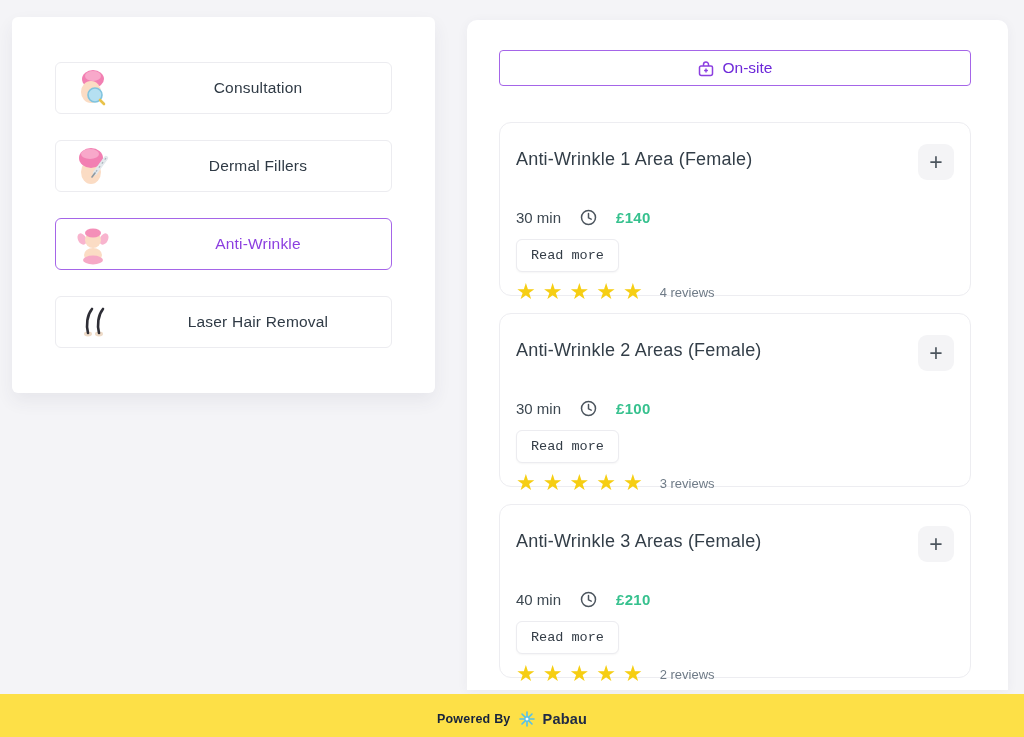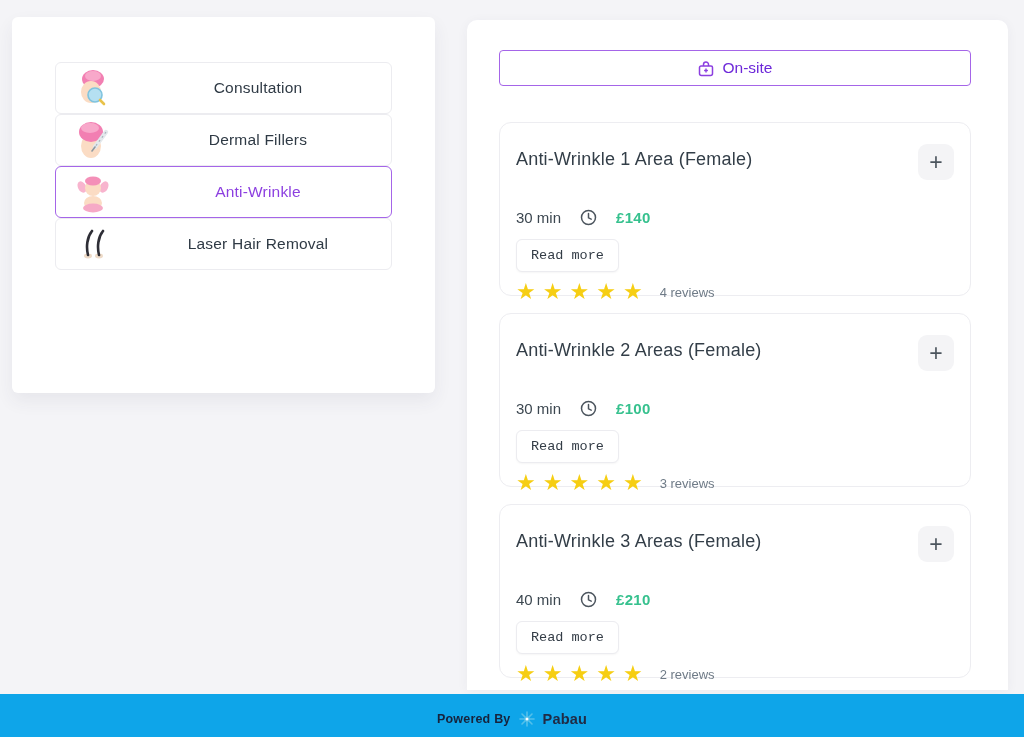--- a/index.html
+++ b/index.html
@@ -20,20 +20,21 @@
     border-radius:6px;
     box-shadow:0 8px 18px rgba(50,50,80,.07);
     padding:45px 43px 0 43px;
   }
   .cat-btn {
     display:flex; align-items:center;
     height:52px;
     border:1px solid #ececf0;
     border-radius:6px;
     background:#fff;
+    margin-bottom:26px;
     padding:0 14px 0 20px;
     cursor:pointer;
     gap:27px;
   }
   .cat-btn .cat-icon { width:36px; height:44px; flex:0 0 36px; display:flex; align-items:center; }
   .cat-btn .cat-label {
     flex:1; text-align:center;
     font-size:15.5px; color:#2f3a45; letter-spacing:.2px;
   }
   .cat-btn.selected { border:1.6px solid #a565e8; }
@@ -93,21 +94,21 @@
     cursor:pointer; font-family:Liberation Mono, monospace;
   }
   .rating-row { margin-top:8px; display:flex; align-items:center; }
   .stars { color:#f6ce13; font-size:22px; letter-spacing:7px; line-height:24px; }
   .reviews { margin-left:10px; font-size:13px; color:#6f7b87; }
 
   
   .footer {
     position:absolute; left:0; top:694px;
     width:1024px; height:43px;
-    background:#0ea5e9;
+    background:#fde047;
     display:flex; align-items:center; justify-content:center; gap:7px;
     padding-top:6px;
   }
   .powered { font-size:12.5px; font-weight:bold; color:#17233c; letter-spacing:.2px; }
   .brand   { font-size:14.5px; font-weight:bold; color:#202b45; letter-spacing:.2px; }
 </style>
 </head>
 <body>
 
 <div class="left-panel">

